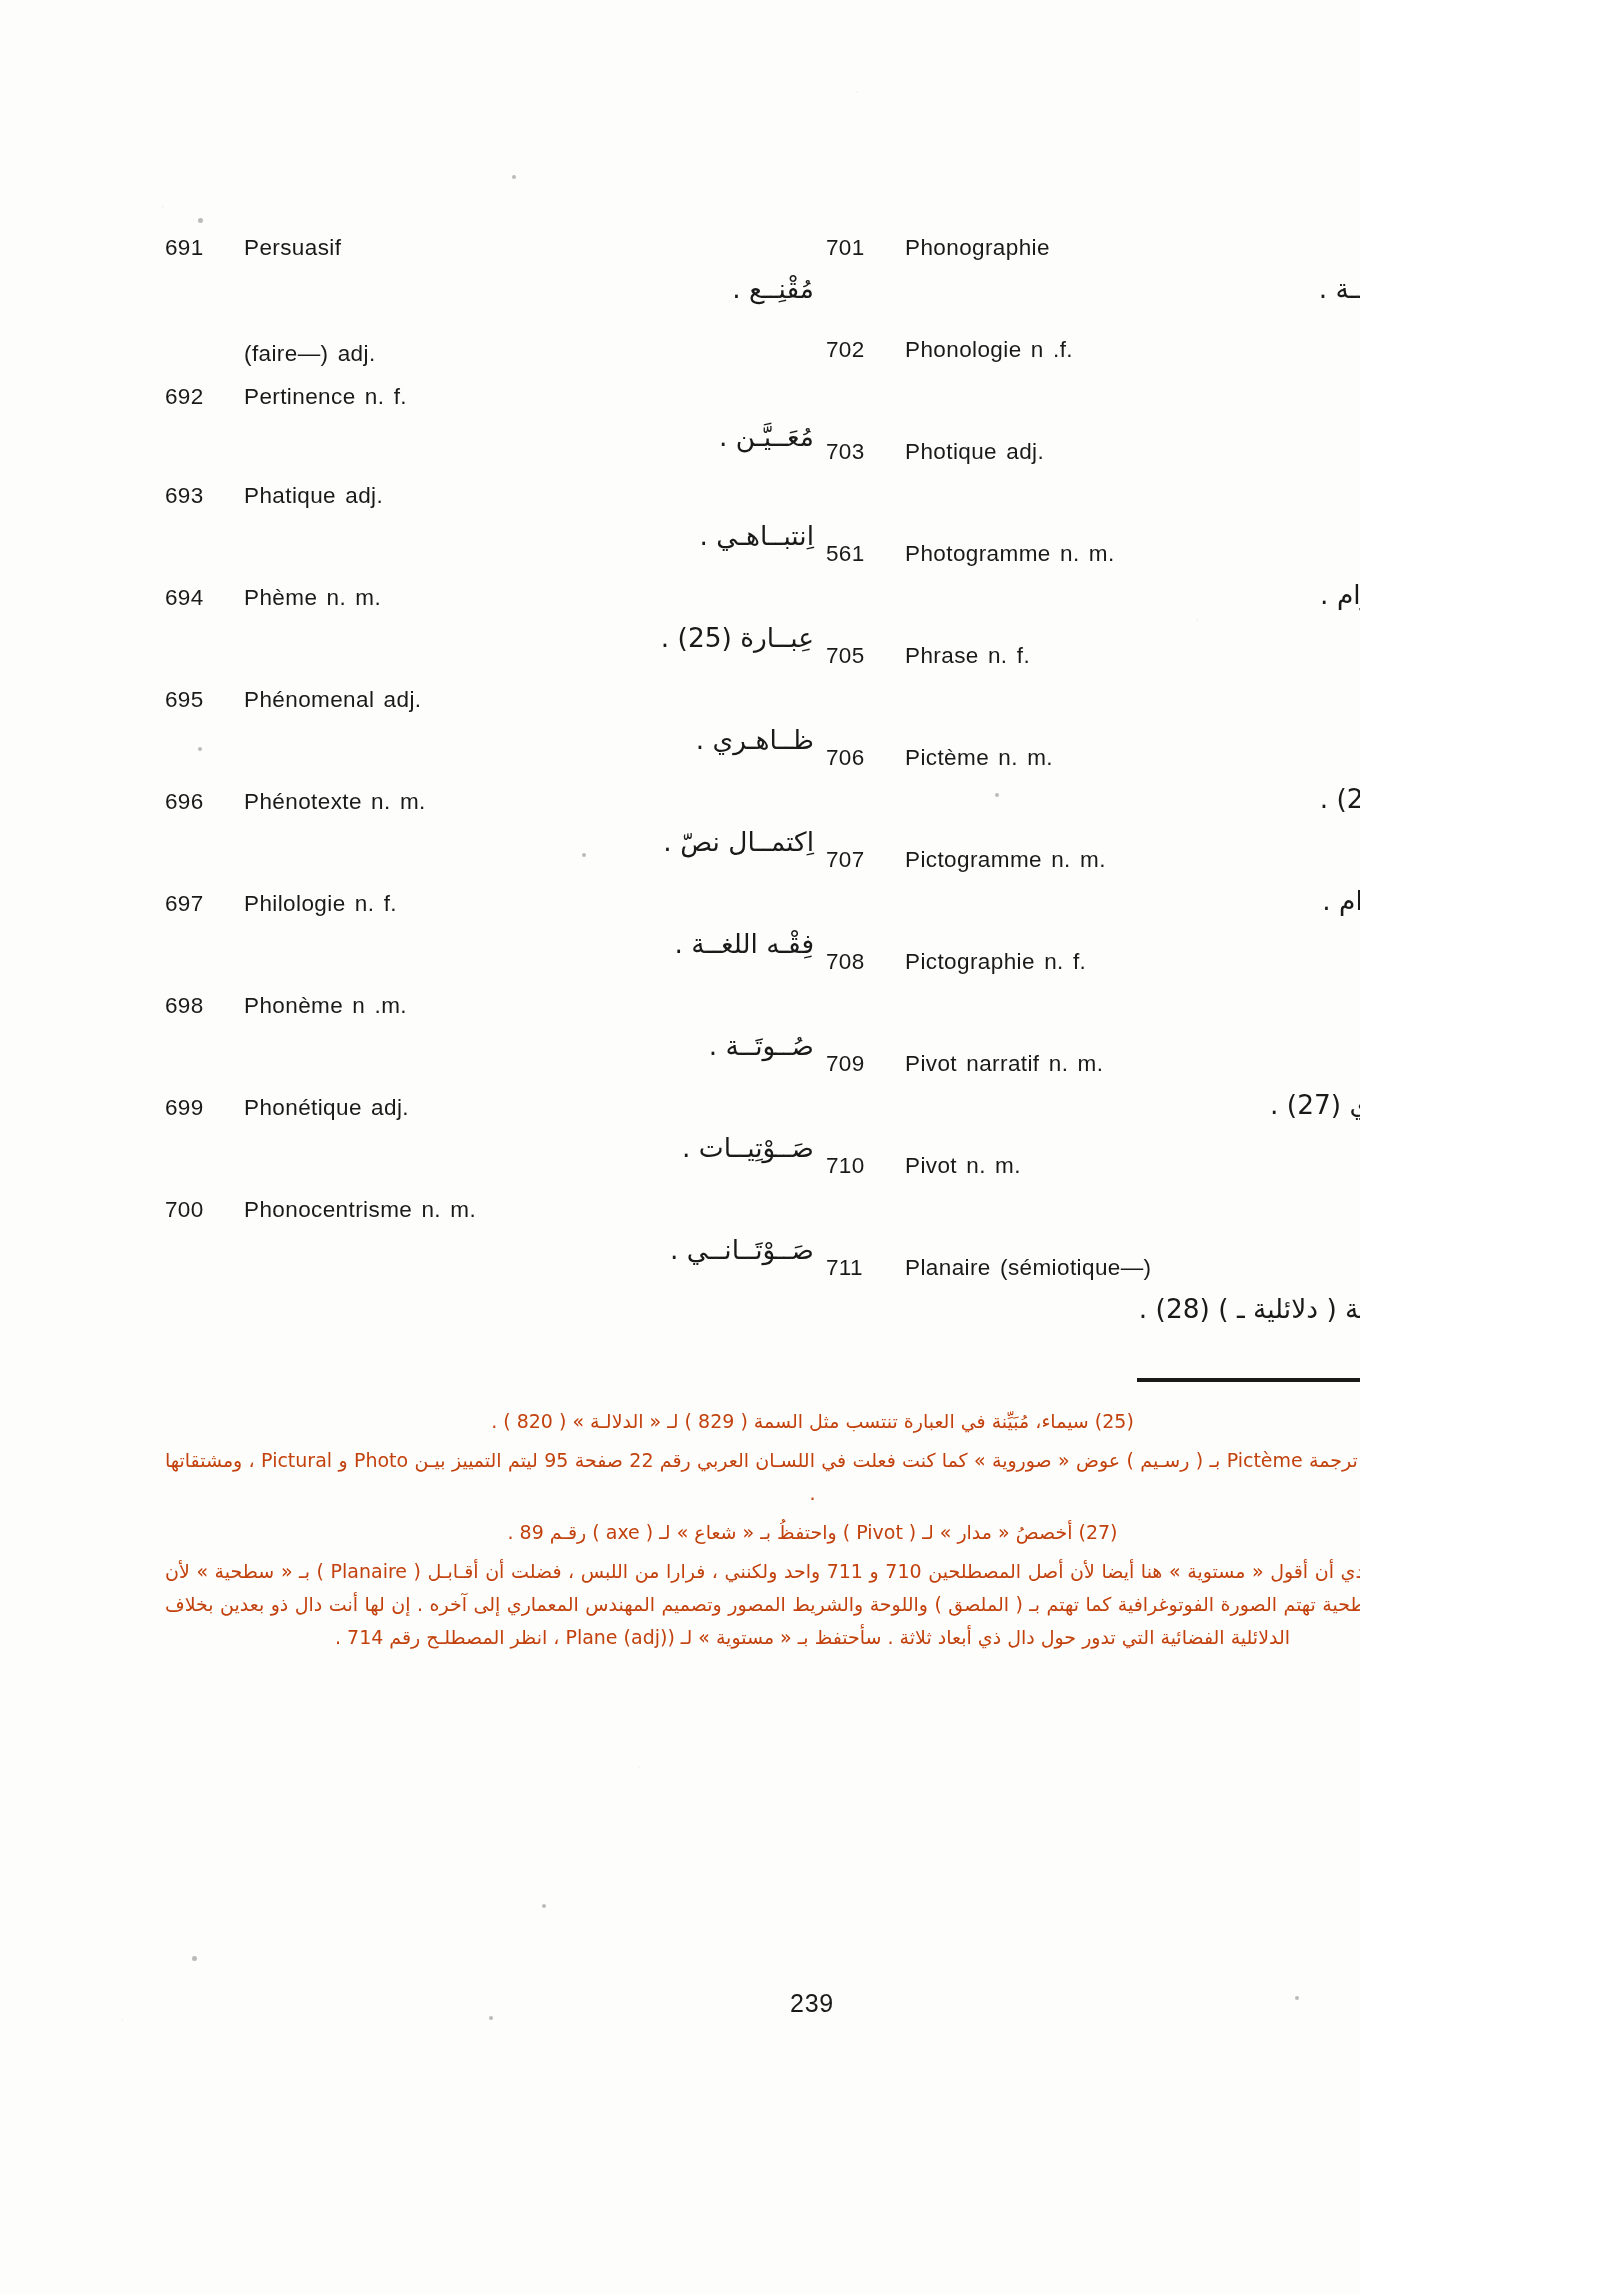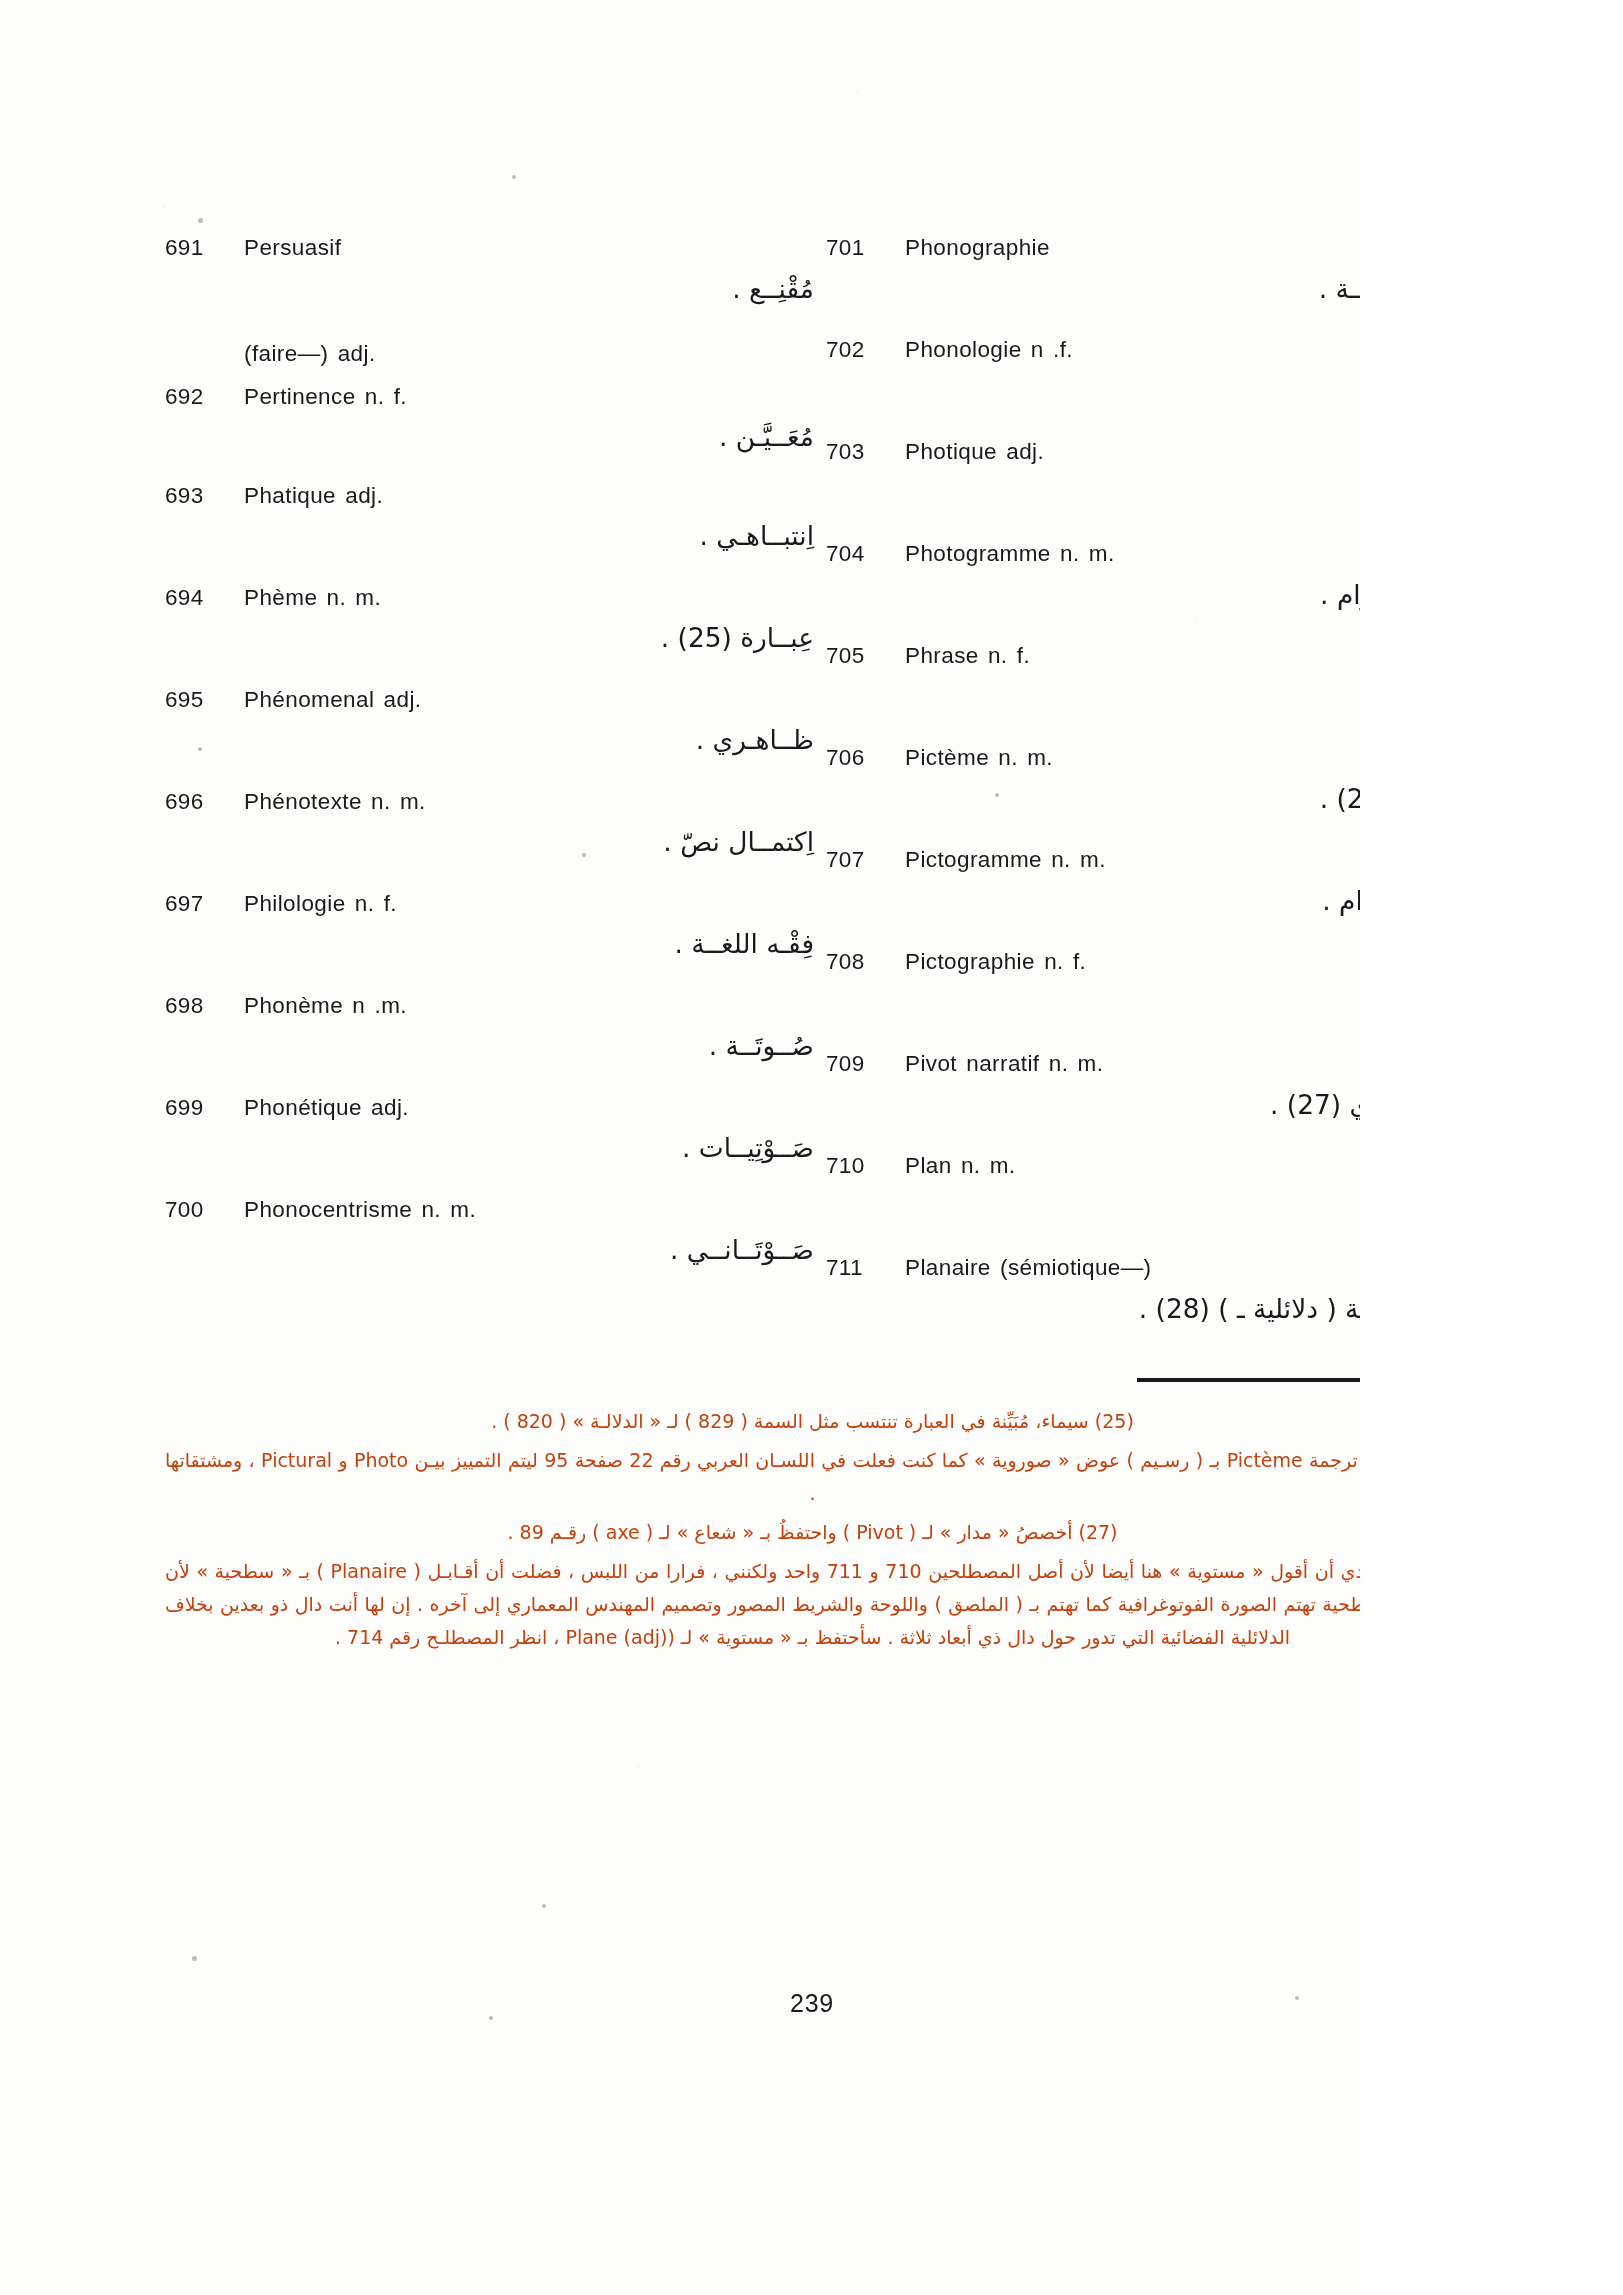--- a/index.html
+++ b/index.html
@@ -259,21 +259,21 @@
       <div class="entry">
         <div class="entry-head">
           <span class="num">703</span>
           <span class="fr">Photique adj.</span>
         </div>
         <div class="ar">نــوري  .</div>
       </div>
 
       <div class="entry">
         <div class="entry-head">
-          <span class="num">704</span>
+          <span class="num">561</span>
           <span class="fr">Photogramme n. m.</span>
         </div>
         <div class="ar">صُورة إغْـرام  .</div>
       </div>
 
       <div class="entry">
         <div class="entry-head">
           <span class="num">705</span>
           <span class="fr">Phrase n. f.</span>
         </div>
@@ -307,21 +307,21 @@
         <div class="entry-head">
           <span class="num">709</span>
           <span class="fr">Pivot narratif n. m.</span>
         </div>
         <div class="ar">مُدار سَرْدي (27)  .</div>
       </div>
 
       <div class="entry">
         <div class="entry-head">
           <span class="num">710</span>
-          <span class="fr">Plan n. m.</span>
+          <span class="fr">Pivot n. m.</span>
         </div>
         <div class="ar">مُستـوَى  .</div>
       </div>
 
       <div class="entry">
         <div class="entry-head">
           <span class="num">711</span>
           <span class="fr">Planaire (sémiotique—)</span>
         </div>
         <div class="ar" style="padding-right:59px;">سُطْحية ( دلائلية ـ )  (28)  .</div>

